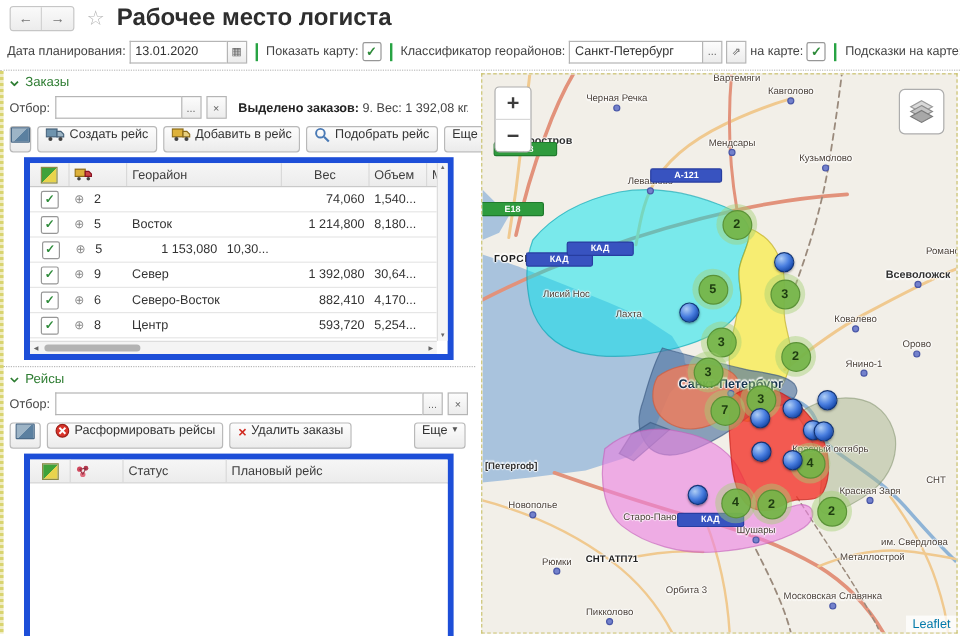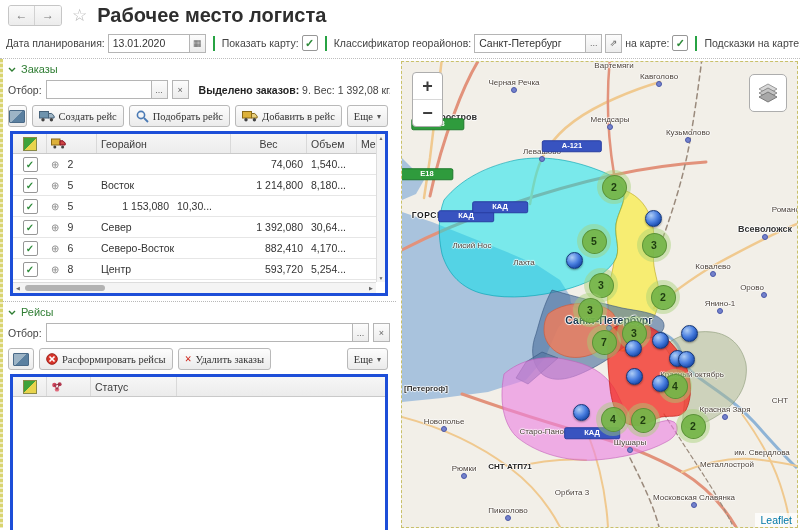--- a/index.html
+++ b/index.html
@@ -30,27 +30,27 @@
 
   
   .left-panel{position:absolute;left:0;top:59px;width:398px;height:469px;font-size:10.5px}
   .left-strip{position:absolute;left:0;top:0;bottom:0;width:3px;background:repeating-linear-gradient(180deg,#d9d470 0 3px,#efecc2 3px 5px)}
   .section-row{display:flex;align-items:center;gap:5px;color:#2e7d32;font-size:11px;margin:4px 0 3px 8px;cursor:pointer}
   .filter-row{display:flex;align-items:center;gap:4px;padding:2px 8px;color:#444}
   .summary{overflow:hidden;white-space:nowrap;margin-left:6px}
   .summary b{color:#222}
   .btn-row{display:flex;align-items:center;gap:5px;padding:4px 8px 3px}
   .btn{height:22px;border:1px solid #b9b9b9;border-radius:3px;background:linear-gradient(#fdfdfd,#ebebeb);
-    font-size:10.5px;color:#333;display:inline-flex;align-items:center;gap:4px;padding:0 6px;cursor:pointer;font-family:Liberation Serif, serif;white-space:nowrap}
+    font-size:10.5px;color:#333;display:inline-flex;align-items:flex-start;gap:4px;padding:0 6px;cursor:pointer;font-family:Liberation Sans, sans-serif;white-space:nowrap}
   .btn.icon-only{width:26px;justify-content:center;padding:0}
   .btn .arrow{font-size:8px;color:#555}
   .btn-more{margin-left:auto;margin-right:2px}
 
   
-  .tbl{position:relative;margin:1px 10px 0;border:3px solid #1d4ed8;background:#fff;font-size:10.5px}
+  .tbl{position:relative;margin:1px 20px 0;border:5px solid #1d4ed8;background:#fff;font-size:10.5px}
   .thead{display:flex;height:19px;background:linear-gradient(#f6f6f6,#ececec);border-bottom:1px solid #c9c9c9;align-items:center;margin-right:9px}
   .thead .hc{height:100%;display:flex;align-items:center;border-right:1px solid #d9d9d9;padding:0 4px;box-sizing:border-box;color:#3c3c3c;overflow:hidden;white-space:nowrap}
   .rows-wrap{overflow:hidden;margin-right:9px}
   .trow{display:flex;height:20px;border-bottom:1px solid #e6e6e6;align-items:center;cursor:pointer}
   .tc{height:100%;display:flex;align-items:center;padding:0 4px;box-sizing:border-box;overflow:hidden;white-space:nowrap}
   .c1{width:34px;justify-content:center}.c2{width:50px}.c3{width:134px}.c4{width:76px;justify-content:flex-end}.c5{width:50px}.c6{flex:1;min-width:0}
   .cb-sm{width:13px;height:13px;border:1px solid #979797;border-radius:2px;background:#fff;display:flex;align-items:center;justify-content:center;font-size:10px;font-weight:bold;color:#2e8b3a}
   .expand{color:#8a8a8a;font-size:10px;margin-right:8px}
   .vscroll{position:absolute;right:0;top:0;bottom:11px;width:9px;background:#f5f5f5;border-left:1px solid #ddd;display:flex;flex-direction:column;justify-content:space-between;align-items:center;box-sizing:border-box;cursor:pointer}
   .vscroll span{font-size:5px;color:#666;line-height:8px}
@@ -164,34 +164,34 @@
       <button class="btn">
         <svg class="ico" width="16" height="12">
           <rect x="0.5" y="1.5" width="9" height="6.5" fill="#6e93ad" stroke="#46627a"></rect>
             <path d="M9.5,3.5 h3.2 l2.4,2.4 v2.1 h-5.6 z" fill="#9db4c4" stroke="#46627a"></path>
             <circle cx="4" cy="9.8" r="1.7" fill="#444"></circle>
             <circle cx="12.4" cy="9.8" r="1.7" fill="#444"></circle>
         </svg>
         <span>Создать рейс</span>
       </button>
       <button class="btn">
-        <svg class="ico" width="13" height="13">
-          <circle cx="5" cy="5" r="3.6" fill="none" stroke="#4a7ab5" stroke-width="1.6"></circle>
-            <line x1="8" y1="8" x2="12" y2="12" stroke="#4a7ab5" stroke-width="1.8"></line>
-        </svg>
-        <span>Подобрать рейс</span>
-      </button>
-      <button class="btn">
         <svg class="ico" width="16" height="12">
           <rect x="0.5" y="1.5" width="9" height="6.5" fill="#ddb13a" stroke="#8a6a18"></rect>
             <path d="M9.5,3.5 h3.2 l2.4,2.4 v2.1 h-5.6 z" fill="#e8cf7e" stroke="#8a6a18"></path>
             <circle cx="4" cy="9.8" r="1.7" fill="#444"></circle>
             <circle cx="12.4" cy="9.8" r="1.7" fill="#444"></circle>
         </svg>
         <span>Добавить в рейс</span>
+      </button>
+      <button class="btn">
+        <svg class="ico" width="13" height="13">
+          <circle cx="5" cy="5" r="3.6" fill="none" stroke="#4a7ab5" stroke-width="1.6"></circle>
+            <line x1="8" y1="8" x2="12" y2="12" stroke="#4a7ab5" stroke-width="1.8"></line>
+        </svg>
+        <span>Подобрать рейс</span>
       </button>
       <button class="btn btn-more">
         <span>Еще</span>
           <span class="arrow">▾</span>
       </button>
     </div>
 
     <div class="tbl" style="height:159px">
       <div class="thead">
         <div class="hc c1">
@@ -359,20 +359,21 @@
           </div>
         <div class="hc" style="width:44px">
           <svg class="ico" width="12" height="12">
             <circle cx="3.4" cy="4" r="2.2" fill="#d1485e"></circle>
               <circle cx="8.6" cy="3.2" r="2" fill="#b23a50"></circle>
               <circle cx="6" cy="8.4" r="2.2" fill="#e06a7c"></circle>
               <path d="M3.4,4 L8.6,3.2 L6,8.4 Z" fill="none" stroke="#8c2a3c" stroke-width="0.8"></path>
           </svg>
         </div>
         <div class="hc" style="width:86px">Статус</div>
+        <div class="hc" style="flex:1;border-right:none">Плановый рейс</div>
       </div>
       <div class="tbody-empty"></div>
     </div>
   </div>
 
   <div class="map">
     <svg class="base" width="395" height="465" viewBox="0 0 395 465">
       <rect x="0" y="0" width="395" height="465" fill="#f2efe8"></rect>
 
       <g>
@@ -428,21 +429,21 @@
         <div class="ml city-sm" style="left: 32px; top: 153px;">ГОРСКАЯ</div>
         <div class="ml village" style="left: 58px; top: 183px; padding-left: 24px;">Лисий Нос</div>
         <div class="ml village" style="left: 122px; top: 200px;">Лахта</div>
         <div class="ml city" style="left: 207px; top: 258px;">Санкт-Петербург</div>
         <div class="ml-dot" style="left: 207px; top: 266px;"></div>
         <div class="ml town" style="left: 363px; top: 167px;">Всеволожск</div>
         <div class="ml-dot" style="left: 363px; top: 175px;"></div>
         <div class="ml village" style="left: 390px; top: 147px;">Романовка</div>
         <div class="ml village" style="left: 311px; top: 204px;">Ковалево</div>
         <div class="ml-dot" style="left: 311px; top: 212px;"></div>
-        <div class="ml village" style="left: 350px; top: 225px;">Орово</div>
+        <div class="ml village" style="left: 362px; top: 225px;">Орово</div>
         <div class="ml-dot" style="left: 362px; top: 233px;"></div>
         <div class="ml village" style="left: 318px; top: 241px;">Янино-1</div>
         <div class="ml-dot" style="left: 318px; top: 249px;"></div>
         <div class="ml village" style="left: 290px; top: 312px;">Красный октябрь</div>
         <div class="ml bracket" style="left: 24px; top: 326px;">[Петергоф]</div>
         <div class="ml village" style="left: 42px; top: 359px;">Новополье</div>
         <div class="ml-dot" style="left: 42px; top: 367px;"></div>
         <div class="ml village" style="left: 134px; top: 369px; padding-left: 20px;">Старо-Паново</div>
         <div class="ml village" style="left: 228px; top: 380px;">Шушары</div>
         <div class="ml-dot" style="left: 228px; top: 388px;"></div>

